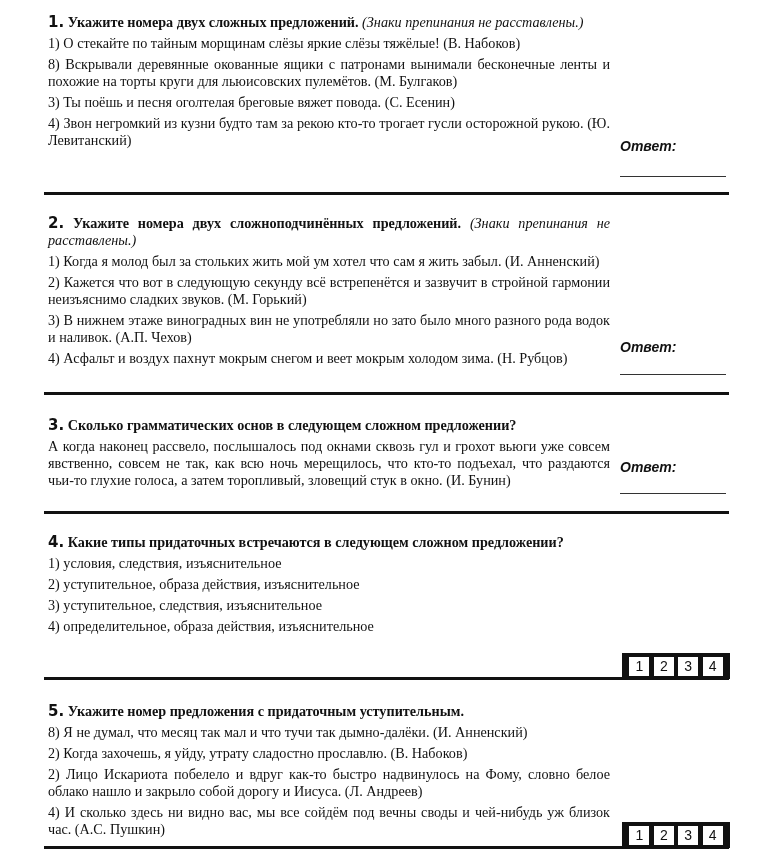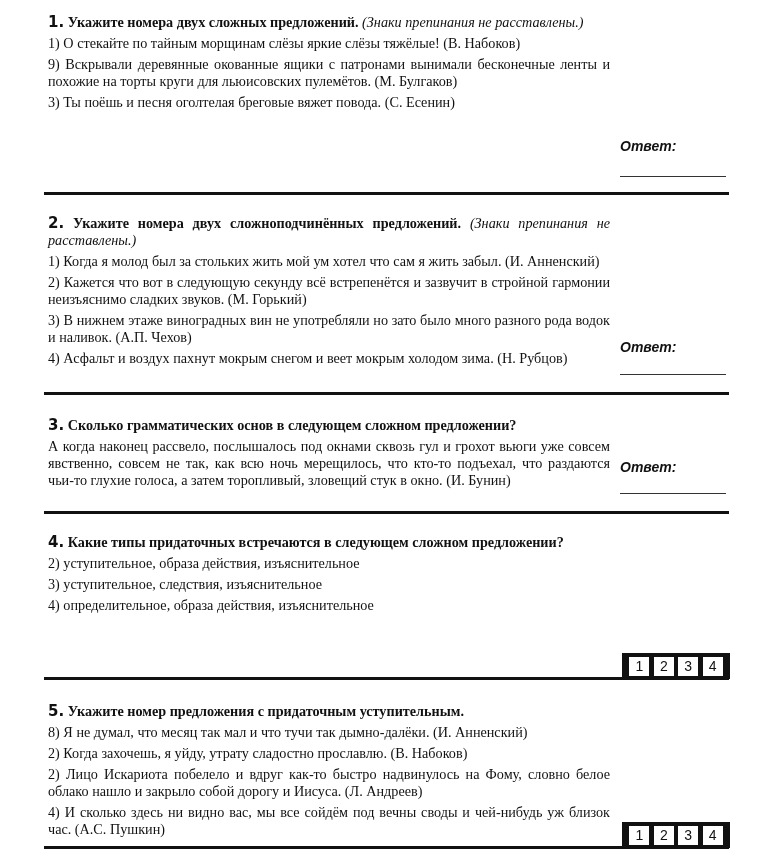--- a/index.html
+++ b/index.html
@@ -79,22 +79,23 @@
 <body>
 
 <div class="task" style="top:10px;">
   <div class="task-body">
     <p>
       <span class="q-num">1.</span>
       <span class="q-text">Укажите номера двух сложных предложений.</span>
       <span class="q-note">(Знаки препинания не расставлены.)</span>
     </p>
     <p>1) О стекайте по тайным морщинам слёзы яркие слёзы тяжёлые! (В. Набоков)</p>
-    <p>9) Вскрывали деревянные окованные ящики с патронами вынимали бесконечные ленты и похожие на торты круги для льюисовских пулемётов. (М. Булгаков)</p>
+    <p>8) Вскрывали деревянные окованные ящики с патронами вынимали бесконечные ленты и похожие на торты круги для льюисовских пулемётов. (М. Булгаков)</p>
     <p>3) Ты поёшь и песня оголтелая бреговые вяжет повода. (С. Есенин)</p>
+    <p>4) Звон негромкий из кузни будто там за рекою кто-то трогает гусли осторожной рукою. (Ю. Левитанский)</p>
   </div>
 </div>
 <div class="answer-label" style="top:138px;">Ответ:</div>
 <div class="answer-line" style="top:176px;"></div>
 <div class="rule" style="top:192px;"></div>
 
 <div class="task" style="top:211px;">
   <div class="task-body">
     <p>
       <span class="q-num">2.</span>
@@ -123,20 +124,21 @@
 <div class="answer-label" style="top:459px;">Ответ:</div>
 <div class="answer-line" style="top:493px;"></div>
 <div class="rule" style="top:511px;"></div>
 
 <div class="task" style="top:530px;">
   <div class="task-body">
     <p>
       <span class="q-num">4.</span>
       <span class="q-text">Какие типы придаточных встречаются в следующем сложном предложении?</span>
     </p>
+    <p>1) условия, следствия, изъяснительное</p>
     <p>2) уступительное, образа действия, изъяснительное</p>
     <p>3) уступительное, следствия, изъяснительное</p>
     <p>4) определительное, образа действия, изъяснительное</p>
   </div>
 </div>
 <div class="choice-box" style="top:653px;">
   <div class="choice-cell">1</div>
   <div class="choice-cell">2</div>
   <div class="choice-cell">3</div>
   <div class="choice-cell">4</div>

